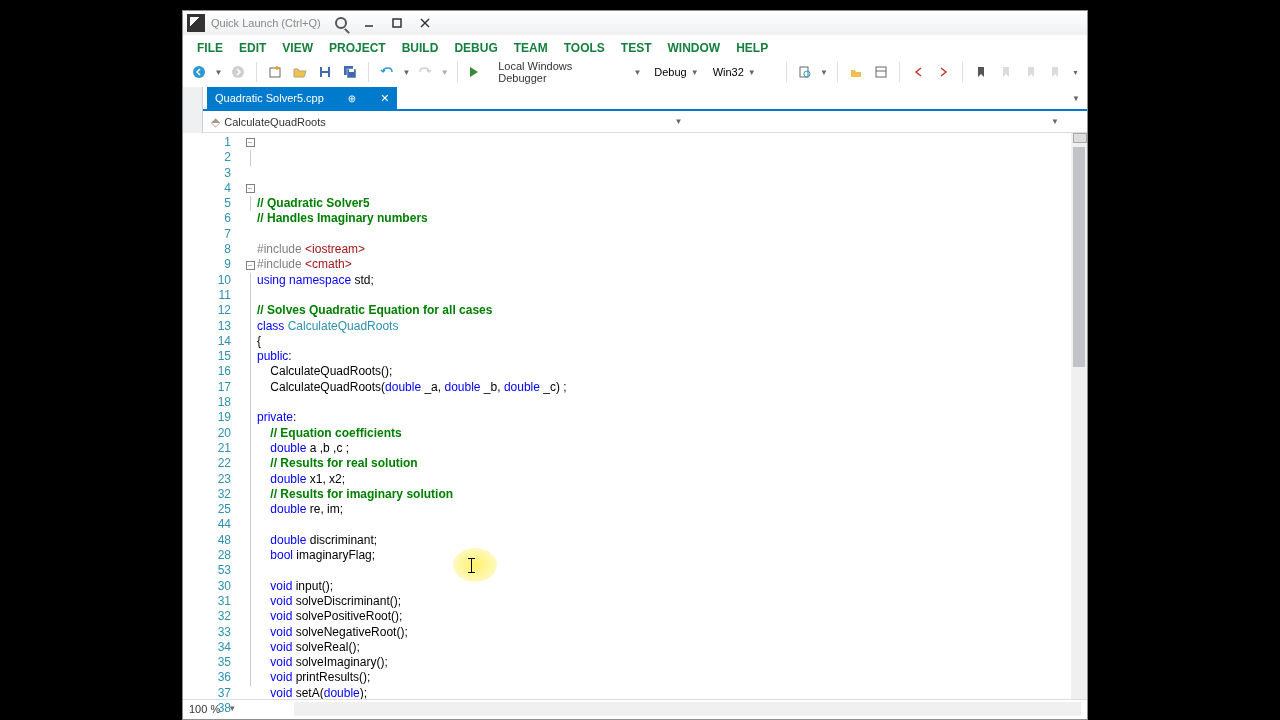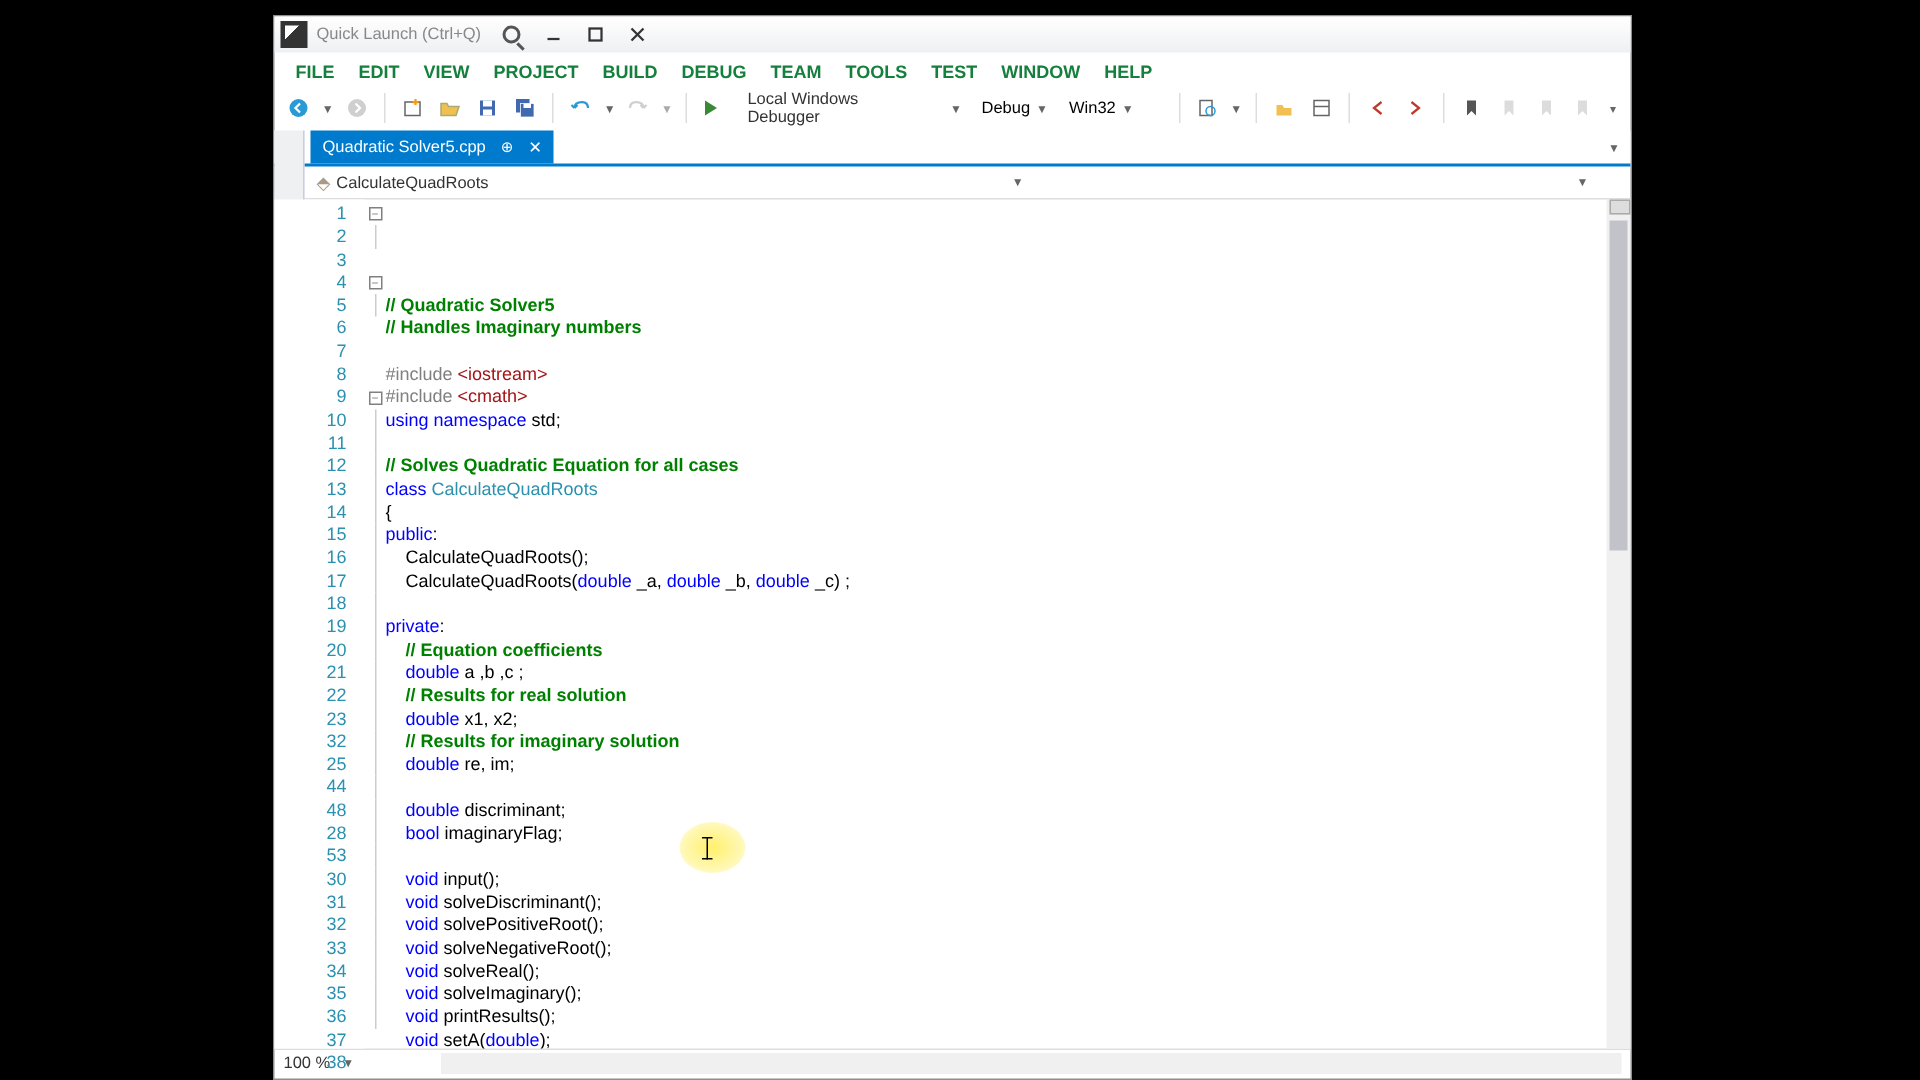--- a/index.html
+++ b/index.html
@@ -18,21 +18,21 @@
 .toolbar { height: 30px; display: flex; align-items: center; padding: 0 6px; gap: 4px; }
 .toolbar .sep { width: 1px; height: 20px; background: #ddd; margin: 0 4px; }
 .tool-btn { width: 22px; height: 22px; display: flex; align-items: center; justify-content: center; cursor: pointer; color: #333; }
 .tool-btn svg { width: 14px; height: 14px; }
 .debug-target { display: flex; align-items: center; font-size: 11px; color: #333; gap: 20px; padding: 2px 4px; cursor: pointer; }
 .play-icon { width: 0; height: 0; border-left: 8px solid #388a34; border-top: 5px solid transparent; border-bottom: 5px solid transparent; }
 .combo { font-size: 11px; padding: 1px 4px; border: 1px solid transparent; display: flex; align-items: center; gap: 4px; cursor: pointer; }
 .combo .arr { font-size: 8px; color: #666; }
 .tab-well { height: 24px; background: #fff; display: flex; align-items: flex-end; padding-left: 24px; border-bottom: 2px solid #007acc; position: relative; }
 .toolbox-tab { position: absolute; left: 0; top: 0; bottom: -590px; width: 20px; background: #eef0f2; writing-mode: vertical-lr; font-size: 11px; text-align: center; padding-top: 4px; color: #333; border-right: 1px solid #ccd; cursor: pointer; }
-.file-tab { height: 22px; background: #007acc; color: #fff; display: flex; align-items: center; padding: 0 8px; font-size: 11px; gap: 10px; cursor: pointer; }
+.file-tab { height: 22px; background: #007acc; color: #fff; display: flex; align-items: center; padding: 0 8px; font-size: 11px; gap: 24px; cursor: pointer; }
 .file-tab .pin { font-size: 10px; }
 .file-tab .close { font-size: 11px; cursor: pointer; }
 .scope-bar { height: 22px; display: flex; align-items: center; padding: 0 28px; font-size: 11px; color: #333; border-bottom: 1px solid #ddd; }
 .scope-icon { color: #a98; margin-right: 4px; font-size: 12px; }
 .editor-area { position: relative; height: 566px; display: flex; }
 .gutter { width: 60px; background: #fff; text-align: right; font-family: Consolas, monospace; font-size: 12px; line-height: 15.3px; padding-top: 2px; color: #2b91af; }
 .gutter .ln { padding-right: 12px; }
 .fold-col { width: 14px; font-family: Consolas, monospace; font-size: 9px; line-height: 15.3px; padding-top: 2px; color: #808080; }
 .fold-col .fb { height: 15.3px; display: flex; align-items: center; justify-content: center; }
 .fold-col .box { width: 9px; height: 9px; border: 1px solid #808080; font-size: 8px; line-height: 7px; text-align: center; }

